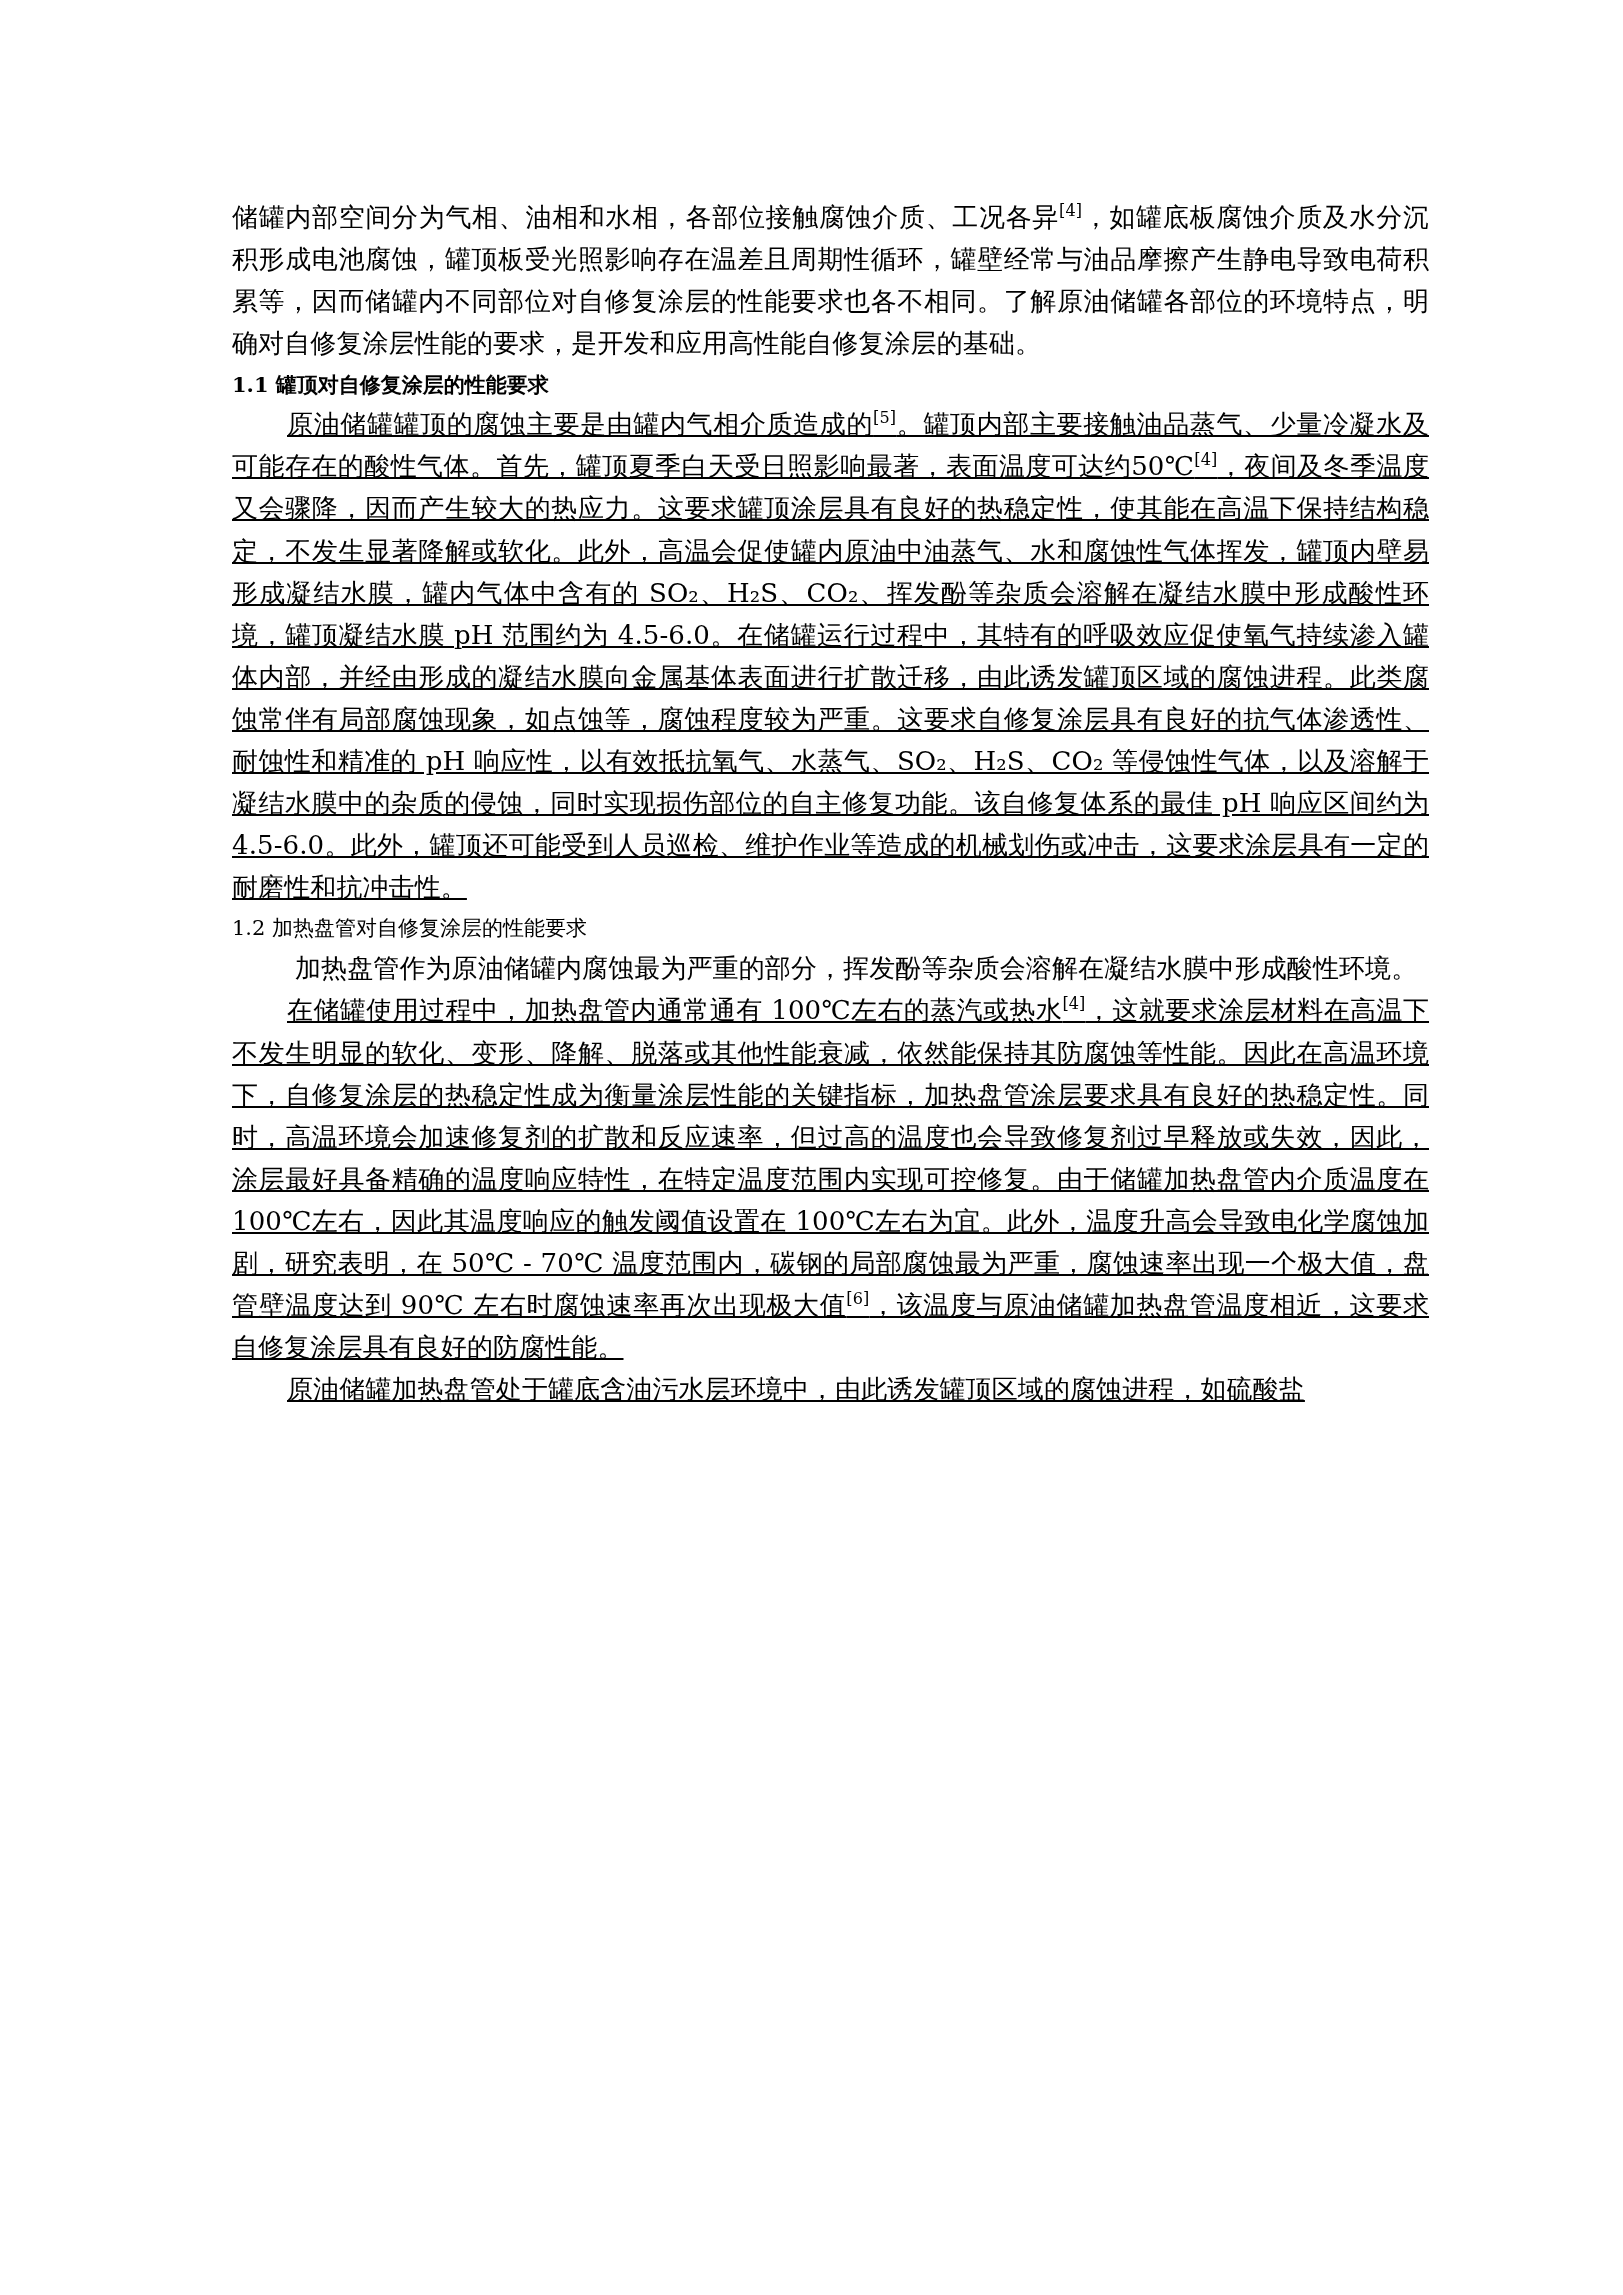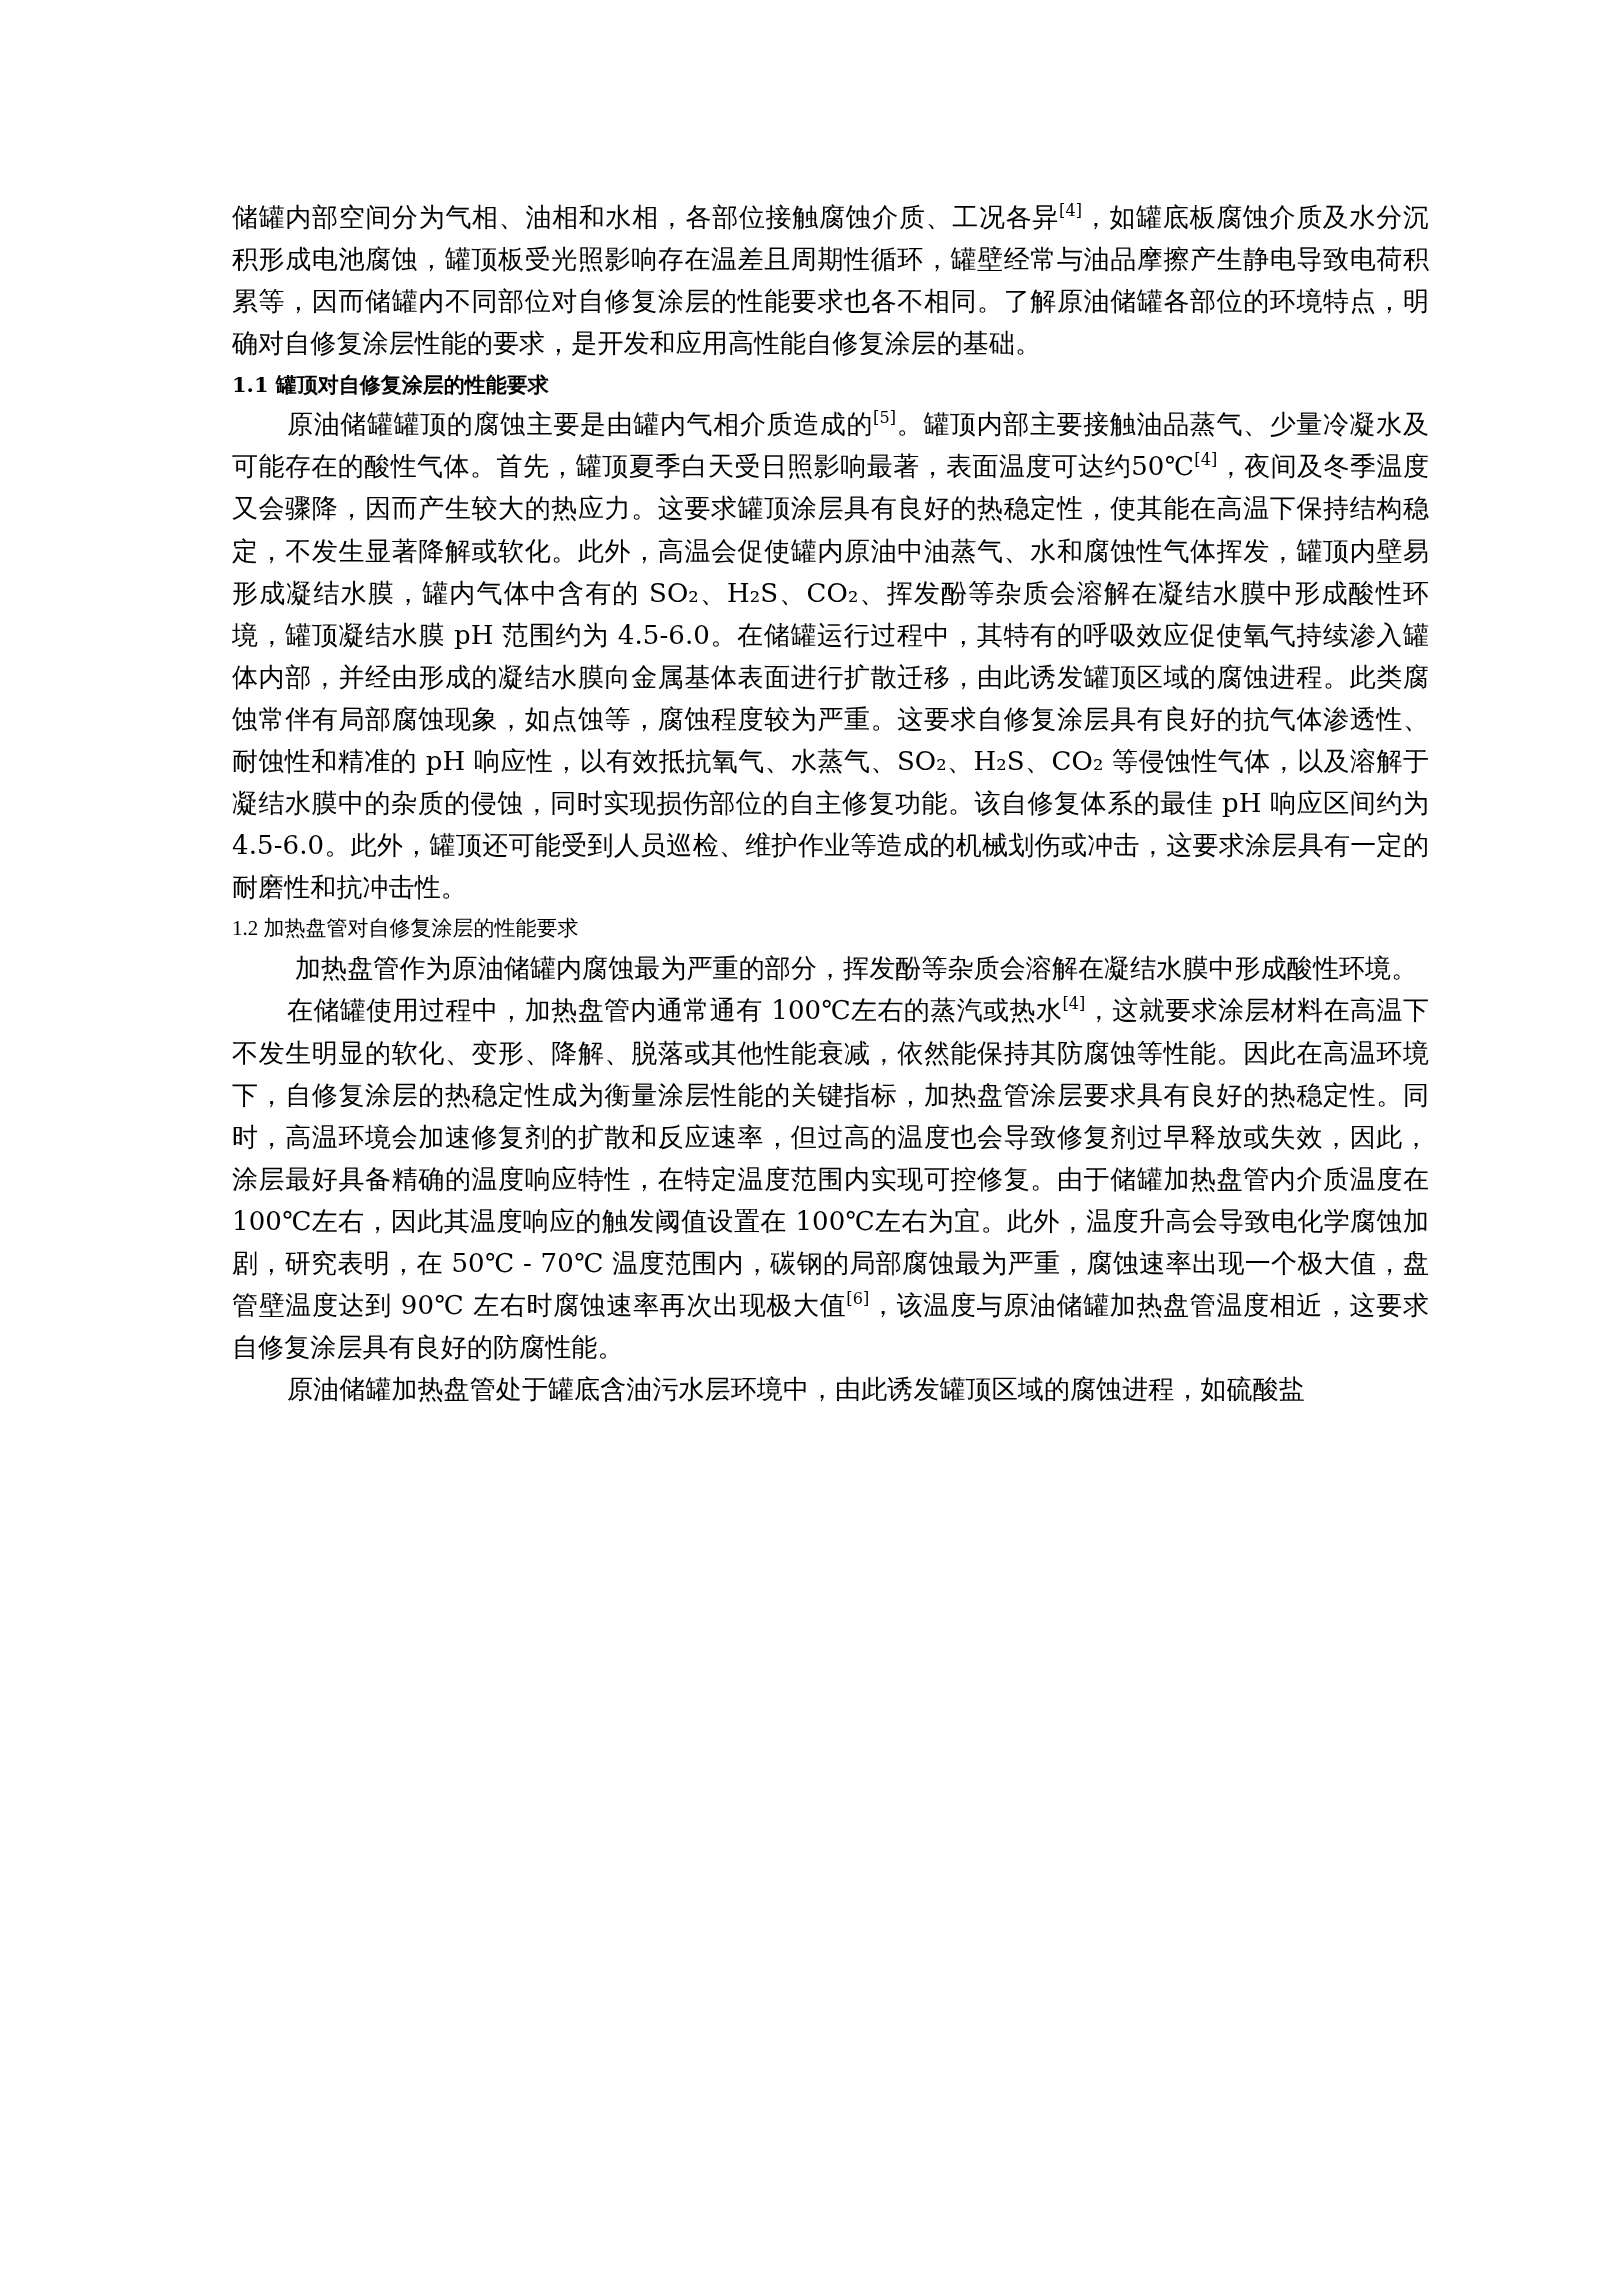--- a/index.html
+++ b/index.html
@@ -30,34 +30,34 @@
     line-height: 1.62;
     text-align: justify;
     text-justify: inter-ideograph;
     letter-spacing: 0.1px;
   }
   p.body-first {
     text-indent: 0;
   }
   p.indent {
     text-indent: 55px;
+    text-decoration: underline;
   }
   p.indent-wide {
     text-indent: 63px;
   }
   h2 {
     margin: 3.9px 0 1.3px 0;
     font-size: 21px;
     line-height: 1.6;
     font-weight: bold;
     text-align: left;
   }
   h2.nonbold {
     font-weight: normal;
-    font-family: Liberation Serif, serif;
   }
   sup {
     font-size: 0.62em;
     vertical-align: super;
     line-height: 0;
   }
 </style>
 </head>
 <body>
 

